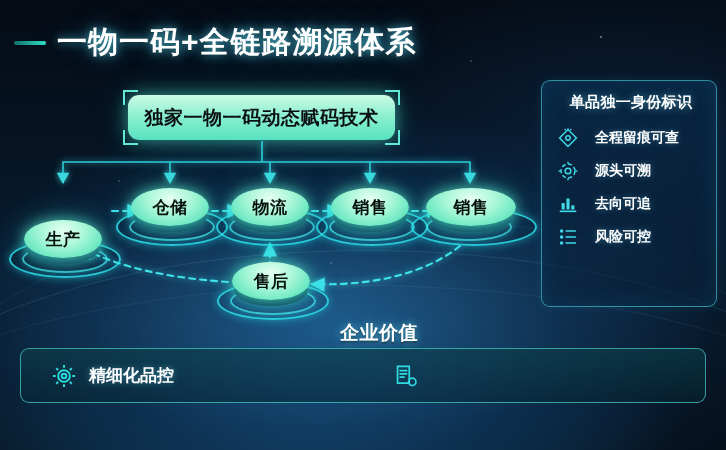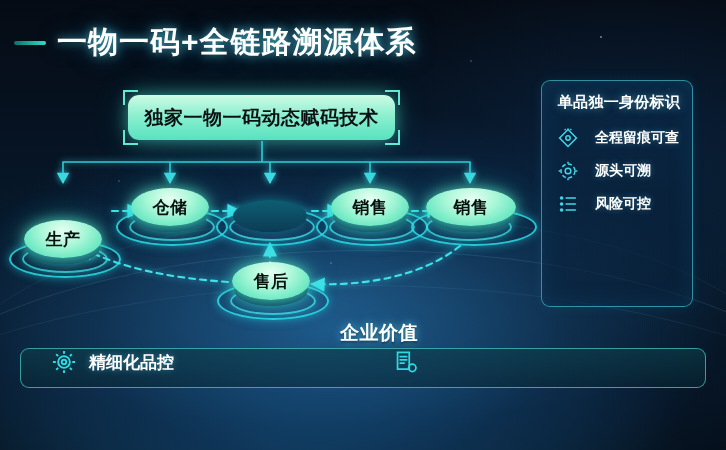--- a/index.html
+++ b/index.html
@@ -68,21 +68,21 @@
     box-shadow:0 0 14px rgba(90,240,205,.75),0 0 30px rgba(45,200,190,.35);
   }
   .node .cap span{font-size:17px;font-weight:bold;color:#07120f;letter-spacing:.5px;}
   .node.wide{width:96px;}
   .node.wide .cap{left:2px;width:90px;}
   .node.wide .ring{left:-13px;width:122px;}
   .node.wide .base{left:6px;width:84px;}
 
   
   #right-panel{
-    position:absolute;left:541px;top:80px;width:152px;height:227px;
+    position:absolute;left:541px;top:80px;width:176px;height:227px;
     border:1px solid rgba(70,205,220,.65);border-radius:9px;
     background:linear-gradient(170deg,rgba(10,42,72,.72),rgba(9,30,54,.55));
     box-shadow:inset 0 0 24px rgba(30,120,170,.18),0 0 12px rgba(30,150,190,.14);
     padding:9px 6px 0 10px;box-sizing:border-box;
   }
   #right-panel-title{
     font-size:15px;font-weight:bold;color:#ffffff;text-align:center;margin:3px 0 9px 0;
     text-shadow:0 0 8px rgba(110,215,240,.55);letter-spacing:.3px;
   }
   .feat{display:flex;align-items:center;gap:16px;height:33px;padding-left:5px;}
@@ -90,24 +90,24 @@
   .feat .flabel{font-size:14px;font-weight:bold;color:#ffffff;white-space:nowrap;text-shadow:0 0 6px rgba(100,200,235,.4);}
 
   
   #value-title{
     position:absolute;left:0;right:0;top:320px;text-align:center;
     font-size:19px;font-weight:bold;color:#ffffff;letter-spacing:.5px;
     text-shadow:0 0 10px rgba(100,225,245,.7),0 2px 2px rgba(0,0,0,.5);
     margin-left:32px;
   }
   #bottom-panel{
-    position:absolute;left:20px;top:348px;width:686px;height:40px;box-sizing:border-box;
+    position:absolute;left:20px;top:348px;width:686px;height:55px;box-sizing:border-box;
     border:1px solid rgba(70,200,195,.75);border-radius:9px;
     background:linear-gradient(180deg,rgba(12,62,72,.62),rgba(8,38,50,.5));
-    display:flex;align-items:flex-start;
+    display:flex;align-items:center;
   }
   .vitem{flex:1;display:flex;align-items:center;justify-content:flex-start;gap:12px;padding-left:30px;box-sizing:border-box;}
   .vitem .vicon{width:26px;height:26px;flex:0 0 26px;display:flex;align-items:center;justify-content:center;}
   .vitem .vlabel{font-size:17px;font-weight:bold;color:#ffffff;white-space:nowrap;text-shadow:0 0 7px rgba(110,215,240,.45);}
 </style>
 </head>
 <body>
 
 <div id="stage">
 
@@ -186,20 +186,23 @@
     <div class="ring2"></div>
     <div class="base"></div>
     <div class="cap">
         <span>仓储</span>
       </div>
   </div>
   <div class="node" style="left:227px;top:188px;">
     <div class="ring"></div>
     <div class="ring2"></div>
     <div class="base"></div>
+    <div class="cap">
+        <span>物流</span>
+      </div>
   </div>
   <div class="node" style="left:327px;top:188px;">
     <div class="ring"></div>
     <div class="ring2"></div>
     <div class="base"></div>
     <div class="cap">
         <span>销售</span>
       </div>
   </div>
   <div class="node wide" style="left:424px;top:188px;">
@@ -237,20 +240,31 @@
       <span class="ficon">
         <svg width="22" height="22" viewBox="0 0 24 24" fill="none" stroke="#3fd9e8" stroke-width="1.6">
           <circle cx="12" cy="12" r="7.6" stroke-dasharray="4.5,2.6"></circle>
           <circle cx="12" cy="12" r="3.1"></circle>
           <path d="M12 1.8 L12 4 M12 20 L12 22.2 M1.8 12 L4 12 M20 12 L22.2 12"></path>
         </svg>
       </span>
       <span class="flabel">源头可溯</span>
     </div>
 
+    <div class="feat">
+      <span class="ficon">
+        <svg width="22" height="22" viewBox="0 0 24 24" fill="none" stroke="#3fd9e8" stroke-width="1.8">
+          <path d="M3 20 L21 20"></path>
+          <rect x="5" y="11" width="3.4" height="7" fill="#3fd9e8" stroke="none"></rect>
+          <rect x="10.3" y="6" width="3.4" height="12" fill="#3fd9e8" stroke="none"></rect>
+          <rect x="15.6" y="13.5" width="3.4" height="4.5" fill="#3fd9e8" stroke="none"></rect>
+        </svg>
+      </span>
+      <span class="flabel">去向可追</span>
+    </div>
 
     <div class="feat">
       <span class="ficon">
         <svg width="22" height="22" viewBox="0 0 24 24" fill="none" stroke="#3fd9e8" stroke-width="1.8" stroke-linecap="round">
           <path d="M10 5.5 L20 5.5 M10 12 L20 12 M10 18.5 L20 18.5"></path>
           <circle cx="5" cy="5.5" r="1.9" fill="#3fd9e8" stroke="none"></circle>
           <circle cx="5" cy="12" r="1.9" fill="#3fd9e8" stroke="none"></circle>
           <circle cx="5" cy="18.5" r="1.9" fill="#3fd9e8" stroke="none"></circle>
         </svg>
       </span>

